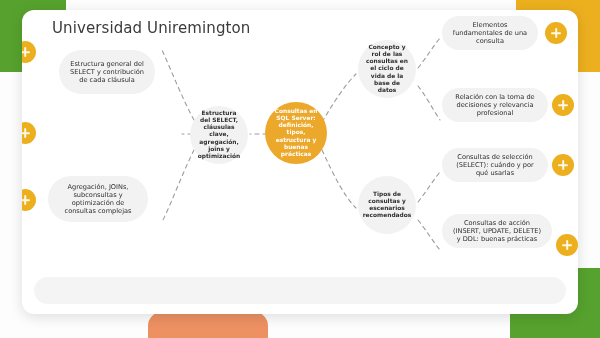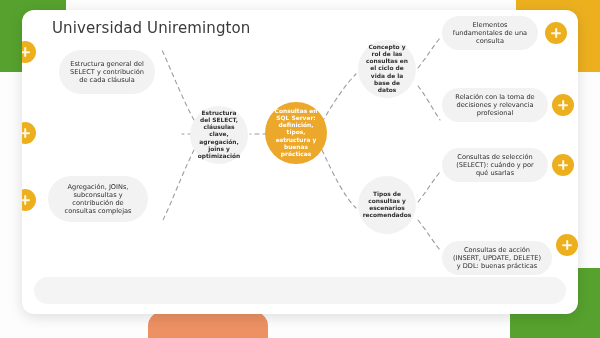--- a/index.html
+++ b/index.html
@@ -201,21 +201,21 @@
     </div>
 
     <div class="node pill" style="left:37px; top:20px; width:96px; height:44px;margin-top:20px;">
       <span>Estructura general del SELECT y contribución de cada cláusula</span>
     </div>
     <button class="plus-btn" style="left:-8px; top:31px;"></button>
 
     <button class="plus-btn" style="left:-8px; top:112px;"></button>
 
     <div class="node pill" style="left:26px; top:166px; width:100px; height:46px;">
-      <span>Agregación, JOINs, subconsultas y contribución de consultas complejas</span>
+      <span>Agregación, JOINs, subconsultas y optimización de consultas complejas</span>
     </div>
     <button class="plus-btn" style="left:-8px; top:179px;"></button>
 
     <div class="node circle-node" style="left:336px; top:30px; width:58px; height:58px;">
       <span>Concepto y rol de las consultas en el ciclo de vida de la base de datos</span>
     </div>
 
     <div class="node pill" style="left:420px; top:6px; width:96px; height:34px;">
       <span>Elementos fundamentales de una consulta</span>
     </div>
@@ -228,21 +228,21 @@
 
     <div class="node circle-node" style="left:336px; top:166px; width:58px; height:58px;">
       <span>Tipos de consultas y escenarios recomendados</span>
     </div>
 
     <div class="node pill" style="left:420px; top:138px; width:106px; height:34px;justify-content:center;">
       <span>Consultas de selección (SELECT): cuándo y por qué usarlas</span>
     </div>
     <button class="plus-btn" style="left:530px; top:144px;"></button>
 
-    <div class="node pill" style="left:420px; top:231px; width:110px; height:34px;">
+    <div class="node pill" style="left:420px; top:204px; width:110px; height:34px;">
       <span>Consultas de acción (INSERT, UPDATE, DELETE) y DDL: buenas prácticas</span>
     </div>
     <button class="plus-btn" style="left:534px; top:224px;"></button>
 
     <div id="bottom-bar"></div>
 
   </div>
 </div>
 
 </body></html>

